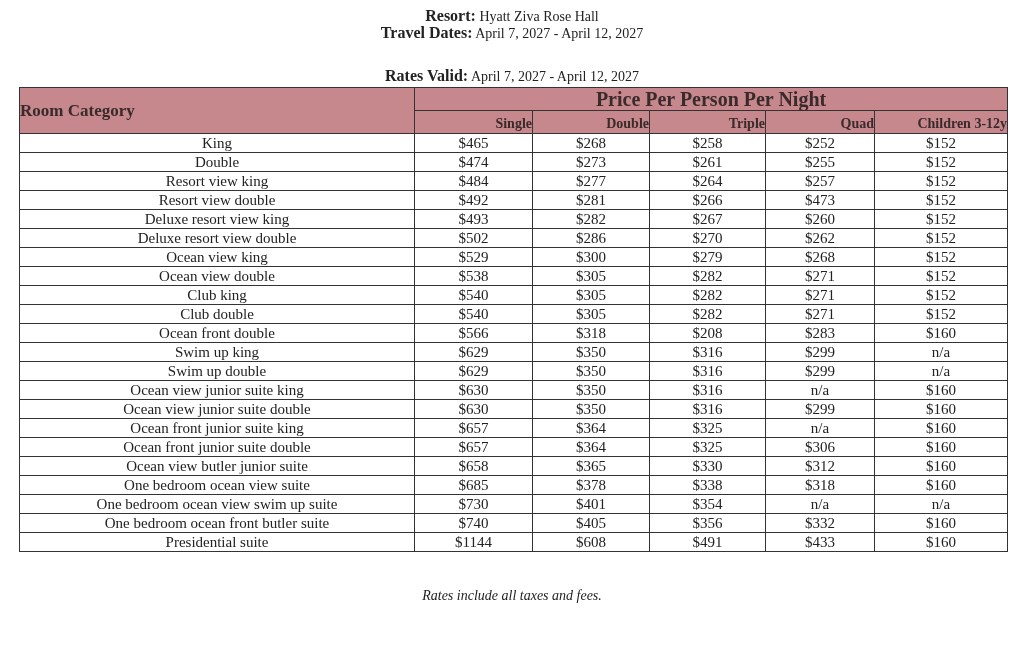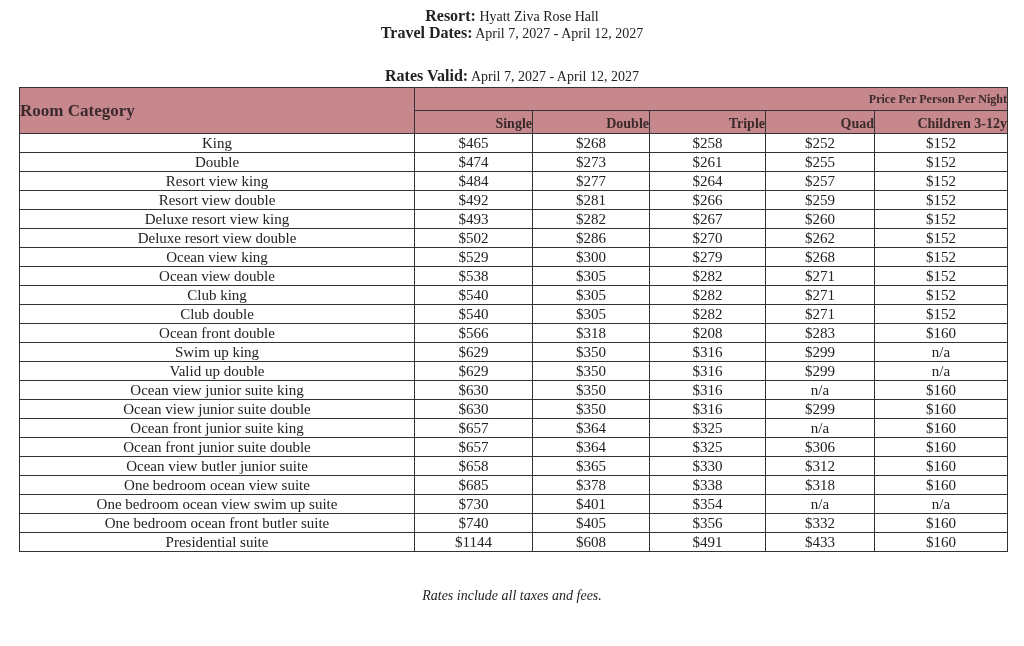--- a/index.html
+++ b/index.html
@@ -50,23 +50,23 @@
       color: #3a2a2b;
       font-weight: bold;
     }
     th.room-cat {
       text-align: left;
       padding-left: 7px;
       font-size: 17px;
       vertical-align: middle;
     }
     th.ppn {
-      text-align: right;
+      text-align: center;
       padding-left: 3px;
-      font-size: 12px;
+      font-size: 20px;
       height: 22px;
       margin-top: 48px;
     }
     th.col {
       text-align: right;
       font-size: 14px;
       height: 22px;
       vertical-align: bottom;
     }
     td.name {
@@ -151,21 +151,21 @@
         <td class="price">$277</td>
         <td class="price">$264</td>
         <td class="price">$257</td>
         <td class="price">$152</td>
       </tr>
       <tr>
         <td class="name">Resort view double</td>
         <td class="price">$492</td>
         <td class="price">$281</td>
         <td class="price">$266</td>
-        <td class="price">$259</td>
+        <td class="price">$473</td>
         <td class="price">$152</td>
       </tr>
       <tr>
         <td class="name">Deluxe resort view king</td>
         <td class="price">$493</td>
         <td class="price">$282</td>
         <td class="price">$267</td>
         <td class="price">$260</td>
         <td class="price">$152</td>
       </tr>
@@ -219,21 +219,21 @@
       </tr>
       <tr>
         <td class="name">Swim up king</td>
         <td class="price">$629</td>
         <td class="price">$350</td>
         <td class="price">$316</td>
         <td class="price">$299</td>
         <td class="price">n/a</td>
       </tr>
       <tr>
-        <td class="name">Valid up double</td>
+        <td class="name">Swim up double</td>
         <td class="price">$629</td>
         <td class="price">$350</td>
         <td class="price">$316</td>
         <td class="price">$299</td>
         <td class="price">n/a</td>
       </tr>
       <tr>
         <td class="name">Ocean view junior suite king</td>
         <td class="price">$630</td>
         <td class="price">$350</td>

